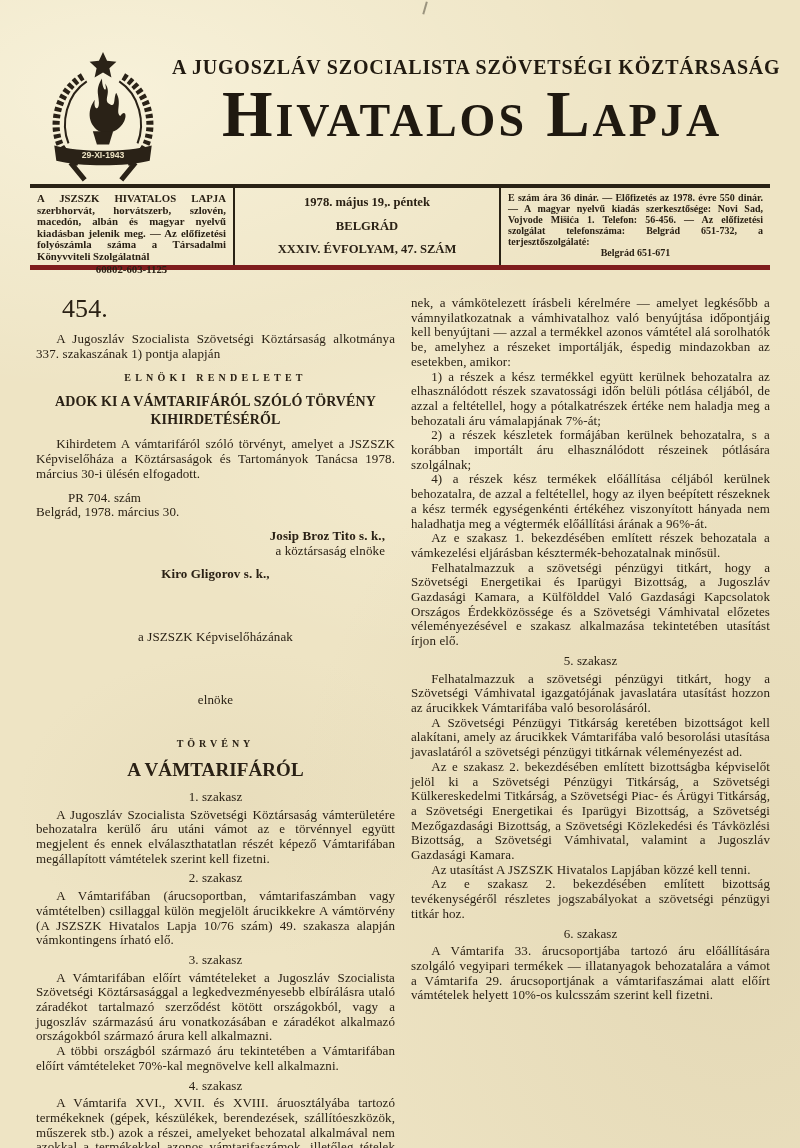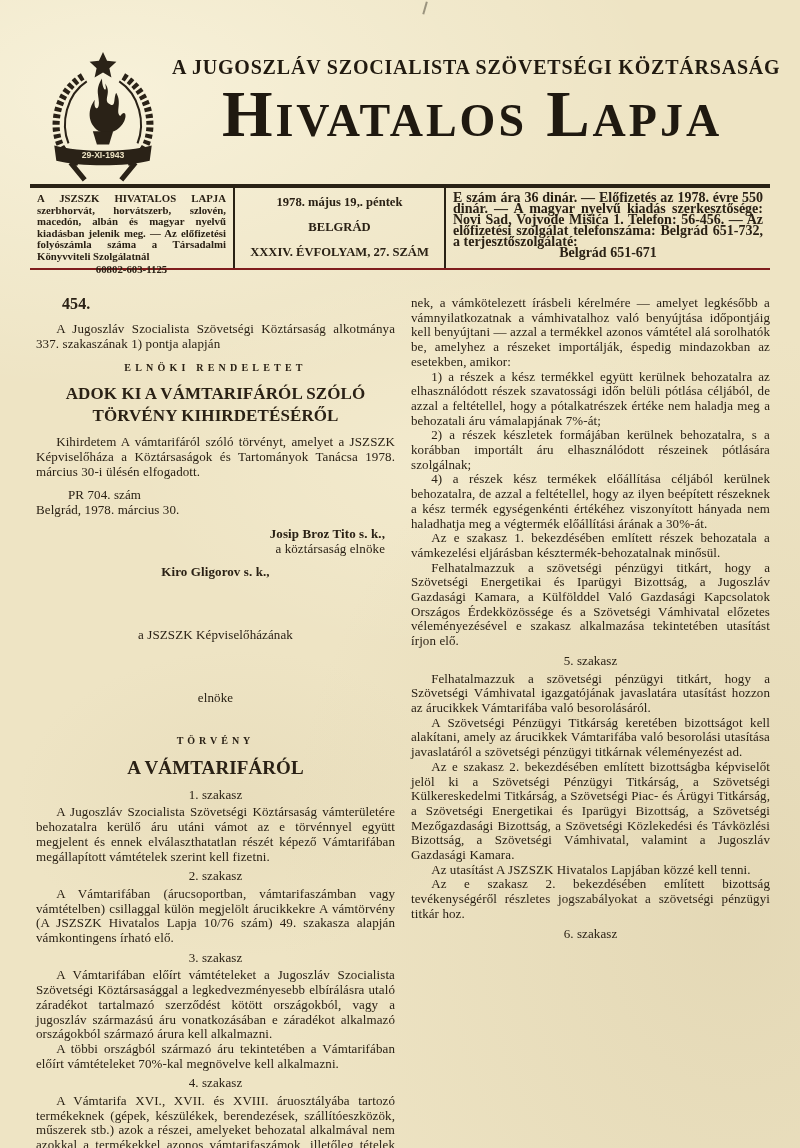--- a/index.html
+++ b/index.html
@@ -31,46 +31,46 @@
     white-space:nowrap;
   }
   .scan-mark{
     position:absolute;left:424px;top:2px;width:3px;height:13px;
     border-left:2px solid rgba(70,64,50,.5);transform:rotate(16deg);
   }
 
   
   .info-band{
     position:absolute;left:30px;top:184px;width:740px;
-    border-top:4px solid #292215;border-bottom:2px solid #7f1d1d;
+    border-top:4px solid #292215;border-bottom:5px solid #7f1d1d;
     display:flex;align-items:stretch;box-sizing:border-box;height:86px;
   }
   .info-cell{box-sizing:border-box;padding:5px 7px 3px;}
   .info-left{width:203px;font-weight:bold;font-size:10.8px;line-height:11.6px;text-align:justify;}
   .info-left .acct{text-align:center;margin-top:1px;}
   .info-center{
-    width:213px;border-left:2px solid #292215;border-right:2px solid #292215;
+    width:268px;border-left:2px solid #292215;border-right:2px solid #292215;
     display:flex;flex-direction:column;justify-content:space-between;
     text-align:center;font-weight:bold;font-size:12.6px;padding:7px 6px 8px;
   }
-  .info-right{flex:1;font-weight:bold;font-size:14px;line-height:10.9px;text-align:justify;}
+  .info-right{flex:1;font-weight:bold;font-size:10px;line-height:10.9px;text-align:justify;}
   .info-right .phone{text-align:center;}
 
   
   .columns{
     position:absolute;left:36px;top:296px;width:734px;
     display:flex;gap:16px;
     font-size:13px;line-height:14.7px;letter-spacing:.1px;
   }
   .col{width:359px;}
-  .art-num{font-size:16px;font-weight:bold;margin:0 0 10px 26px;line-height:1;}
+  .art-num{font-size:26px;font-weight:normal;margin:0 0 10px 26px;line-height:1;}
   .para{text-align:justify;margin:0;}
   .indent{text-indent:1.55em;}
   .h-spaced{text-align:center;font-weight:bold;font-size:10px;letter-spacing:.42em;margin:10px 0 7px;white-space:nowrap;}
-  .h-bold{text-align:center;font-weight:bold;font-size:17px;line-height:1.3;margin:1px 8px 8px;}
+  .h-bold{text-align:center;font-weight:bold;font-size:14px;line-height:1.3;margin:1px 8px 8px;}
   .sec-head{text-align:center;margin:5px 0 3px;}
   .line{margin:0;}
   .para + .line{margin-top:9px;margin-left:32px;}
   .sig{margin:0;}
   .sig.right{text-align:right;padding-right:10px;}
   .sig.center{text-align:center;margin-top:48px;}
   .sig.bold{font-weight:bold;}
   .sig.bold{margin-top:9px;}
   .h-spaced.law{margin-top:29px;letter-spacing:.40em;}
   .h-bold.law{font-size:19px;margin-top:7px;margin-bottom:7px;}
@@ -110,21 +110,21 @@
   <div class="gazette-title">Hivatalos Lapja</div>
 
   <div class="info-band">
     <div class="info-cell info-left">
       <span>A JSZSZK HIVATALOS LAPJA szerbhorvát, horvátszerb, szlovén, macedón, albán és magyar nyelvű kiadásban jelenik meg. — Az előfizetési folyószámla száma a Társadalmi Könyvviteli Szolgálatnál</span>
       <div class="acct">60802-603-1125</div>
     </div>
     <div class="info-cell info-center">
       <div>1978. május 19,. péntek</div>
       <div>BELGRÁD</div>
-      <div>XXXIV. ÉVFOLYAM, 27. SZÁM</div>
+      <div>XXXIV. ÉVFOLYAM, 47. SZÁM</div>
     </div>
     <div class="info-cell info-right">
       <span>E szám ára 36 dinár. — Előfizetés az 1978. évre 550 dinár. — A magyar nyelvű kiadás szerkesztősége: Novi Sad, Vojvode Mišića 1. Telefon: 56-456. — Az előfizetési szolgálat telefonszáma: Belgrád 651-732, a terjesztőszolgálaté:</span>
       <div class="phone">Belgrád 651-671</div>
     </div>
   </div>
 
   <div class="columns">
     <div class="col">
         <div class="art-num">454.</div>
@@ -148,26 +148,27 @@
         <div class="sec-head">3. szakasz</div>
         <div class="para indent">A Vámtarifában előírt vámtételeket a Jugoszláv Szocialista Szövetségi Köztársasággal a legkedvezményesebb elbírálásra utaló záradékot tartalmazó szerződést kötött országokból, vagy a jugoszláv származású áru vonatkozásában e záradékot alkalmazó országokból származó árura kell alkalmazni.</div>
         <div class="para indent">A többi országból származó áru tekintetében a Vámtarifában előírt vámtételeket 70%-kal megnövelve kell alkalmazni.</div>
         <div class="sec-head">4. szakasz</div>
         <div class="para indent">A Vámtarifa XVI., XVII. és XVIII. áruosztályába tartozó termékeknek (gépek, készülékek, berendezések, szállítóeszközök, műszerek stb.) azok a részei, amelyeket behozatal alkalmával nem azokkal a termékekkel azonos vámtarifaszámok, illetőleg tételek alá sorolnak be, amelyekbe beépítés vagy csere céljából ezek a részek behozatalra kerül-</div>
       </div>
     <div class="col">
         <div class="para">nek, a vámkötelezett írásbeli kérelmére — amelyet legkésőbb a vámnyilatkozatnak a vámhivatalhoz való benyújtása időpontjáig kell benyújtani — azzal a termékkel azonos vámtétel alá sorolhatók be, amelyhez a részeket importálják, éspedig mindazokban az esetekben, amikor:</div>
         <div class="para indent">1) a részek a kész termékkel együtt kerülnek behozatalra az elhasználódott részek szavatossági időn belüli pótlása céljából, de azzal a feltétellel, hogy a pótalkatrészek értéke nem haladja meg a behozatali áru vámalapjának 7%-át;</div>
         <div class="para indent">2) a részek készletek formájában kerülnek behozatalra, s a korábban importált áru elhasználódott részeinek pótlására szolgálnak;</div>
-        <div class="para indent">4) a részek kész termékek előállítása céljából kerülnek behozatalra, de azzal a feltétellel, hogy az ilyen beépített részeknek a kész termék egységenkénti értékéhez viszonyított hányada nem haladhatja meg a végtermék előállítási árának a 30%-át.</div>
+        <div class="para indent">4) a részek kész termékek előállítása céljából kerülnek behozatalra, de azzal a feltétellel, hogy az ilyen beépített részeknek a kész termék egységenkénti értékéhez viszonyított hányada nem haladhatja meg a végtermék előállítási árának a 96%-át.</div>
         <div class="para indent">Az e szakasz 1. bekezdésében említett részek behozatala a vámkezelési eljárásban késztermék-behozatalnak minősül.</div>
         <div class="para indent">Felhatalmazzuk a szövetségi pénzügyi titkárt, hogy a Szövetségi Energetikai és Iparügyi Bizottság, a Jugoszláv Gazdasági Kamara, a Külfölddel Való Gazdasági Kapcsolatok Országos Érdekközössége és a Szövetségi Vámhivatal előzetes véleményezésével e szakasz alkalmazása tekintetében utasítást írjon elő.</div>
         <div class="sec-head">5. szakasz</div>
         <div class="para indent">Felhatalmazzuk a szövetségi pénzügyi titkárt, hogy a Szövetségi Vámhivatal igazgatójának javaslatára utasítást hozzon az árucikkek Vámtarifába való besorolásáról.</div>
         <div class="para indent">A Szövetségi Pénzügyi Titkárság keretében bizottságot kell alakítani, amely az árucikkek Vámtarifába való besorolási utasítása javaslatáról a szövetségi pénzügyi titkárnak véleményezést ad.</div>
         <div class="para indent">Az e szakasz 2. bekezdésében említett bizottságba képviselőt jelöl ki a Szövetségi Pénzügyi Titkárság, a Szövetségi Külkereskedelmi Titkárság, a Szövetségi Piac- és Árügyi Titkárság, a Szövetségi Energetikai és Iparügyi Bizottság, a Szövetségi Mezőgazdasági Bizottság, a Szövetségi Közlekedési és Távközlési Bizottság, a Szövetségi Vámhivatal, valamint a Jugoszláv Gazdasági Kamara.</div>
         <div class="para indent">Az utasítást A JSZSZK Hivatalos Lapjában közzé kell tenni.</div>
         <div class="para indent">Az e szakasz 2. bekezdésében említett bizottság tevékenységéről részletes jogszabályokat a szövetségi pénzügyi titkár hoz.</div>
         <div class="sec-head">6. szakasz</div>
+        <div class="para indent">A Vámtarifa 33. árucsoportjába tartozó áru előállítására szolgáló vegyipari termékek — illatanyagok behozatalára a vámot a Vámtarifa 29. árucsoportjának a vámtarifaszámai alatt előírt vámtételek helyett 10%-os kulcsszám szerint kell fizetni.</div>
       </div>
   </div>
 
 </div>
 
 </body></html>

